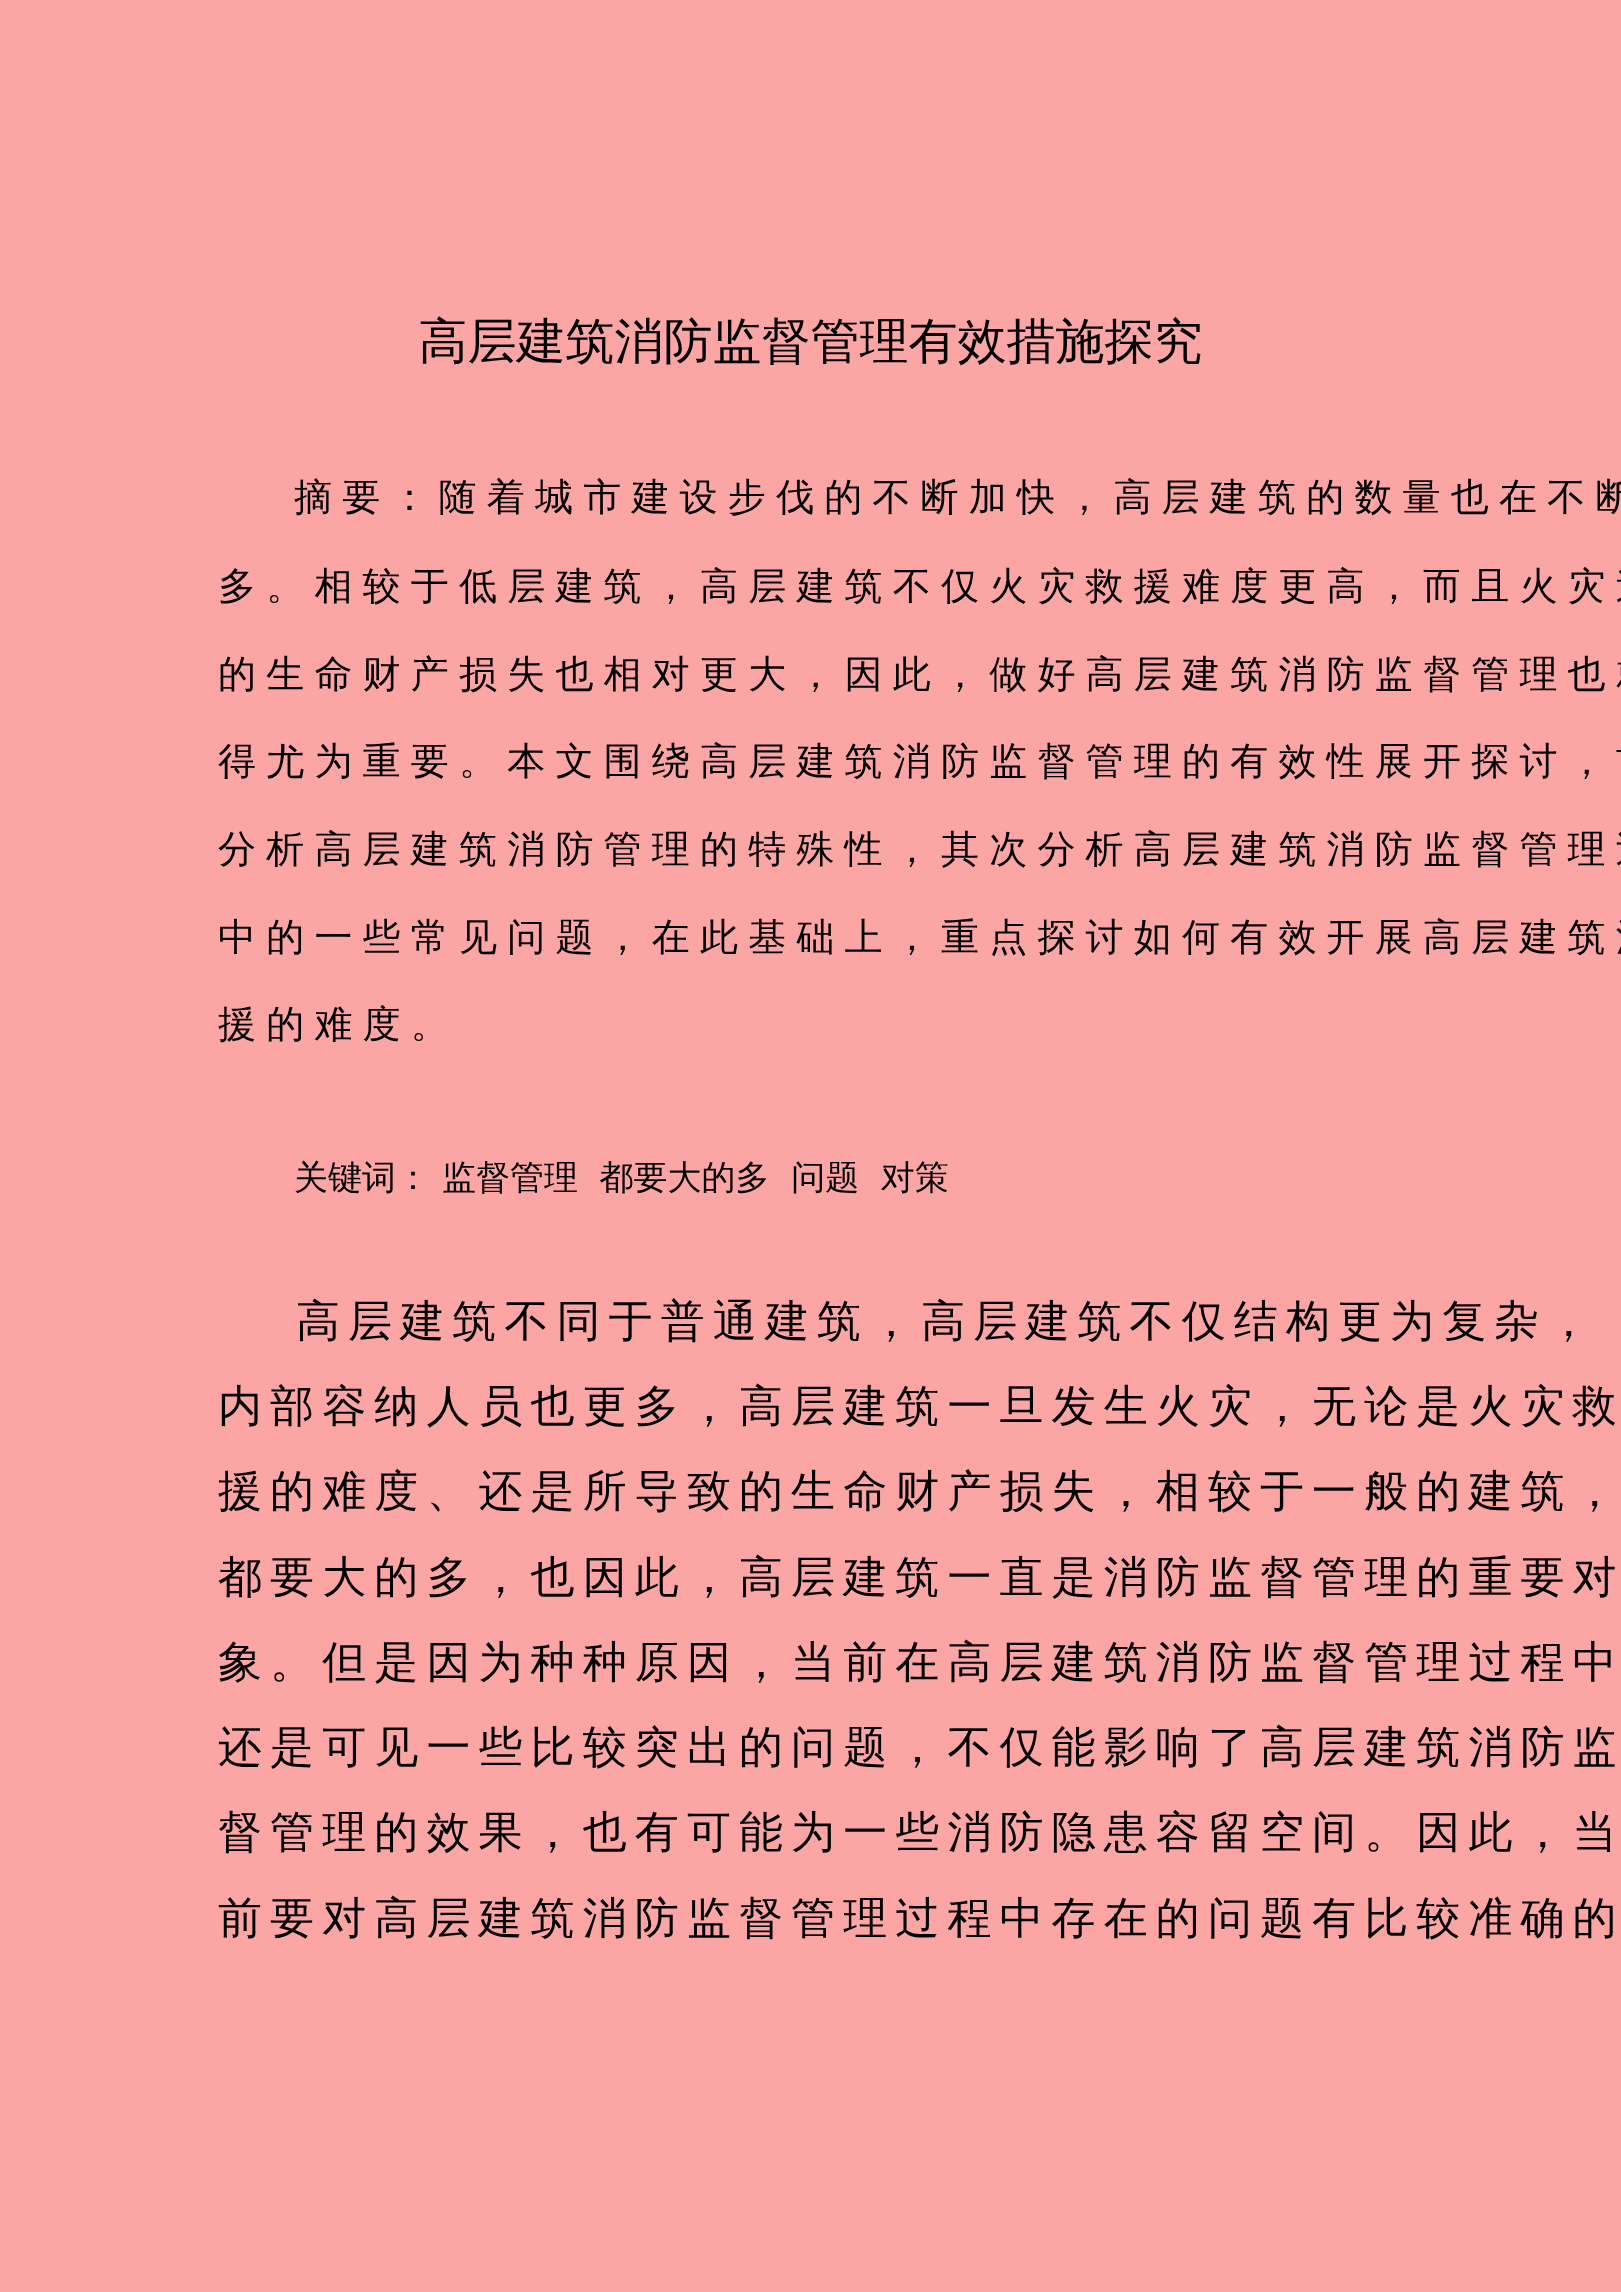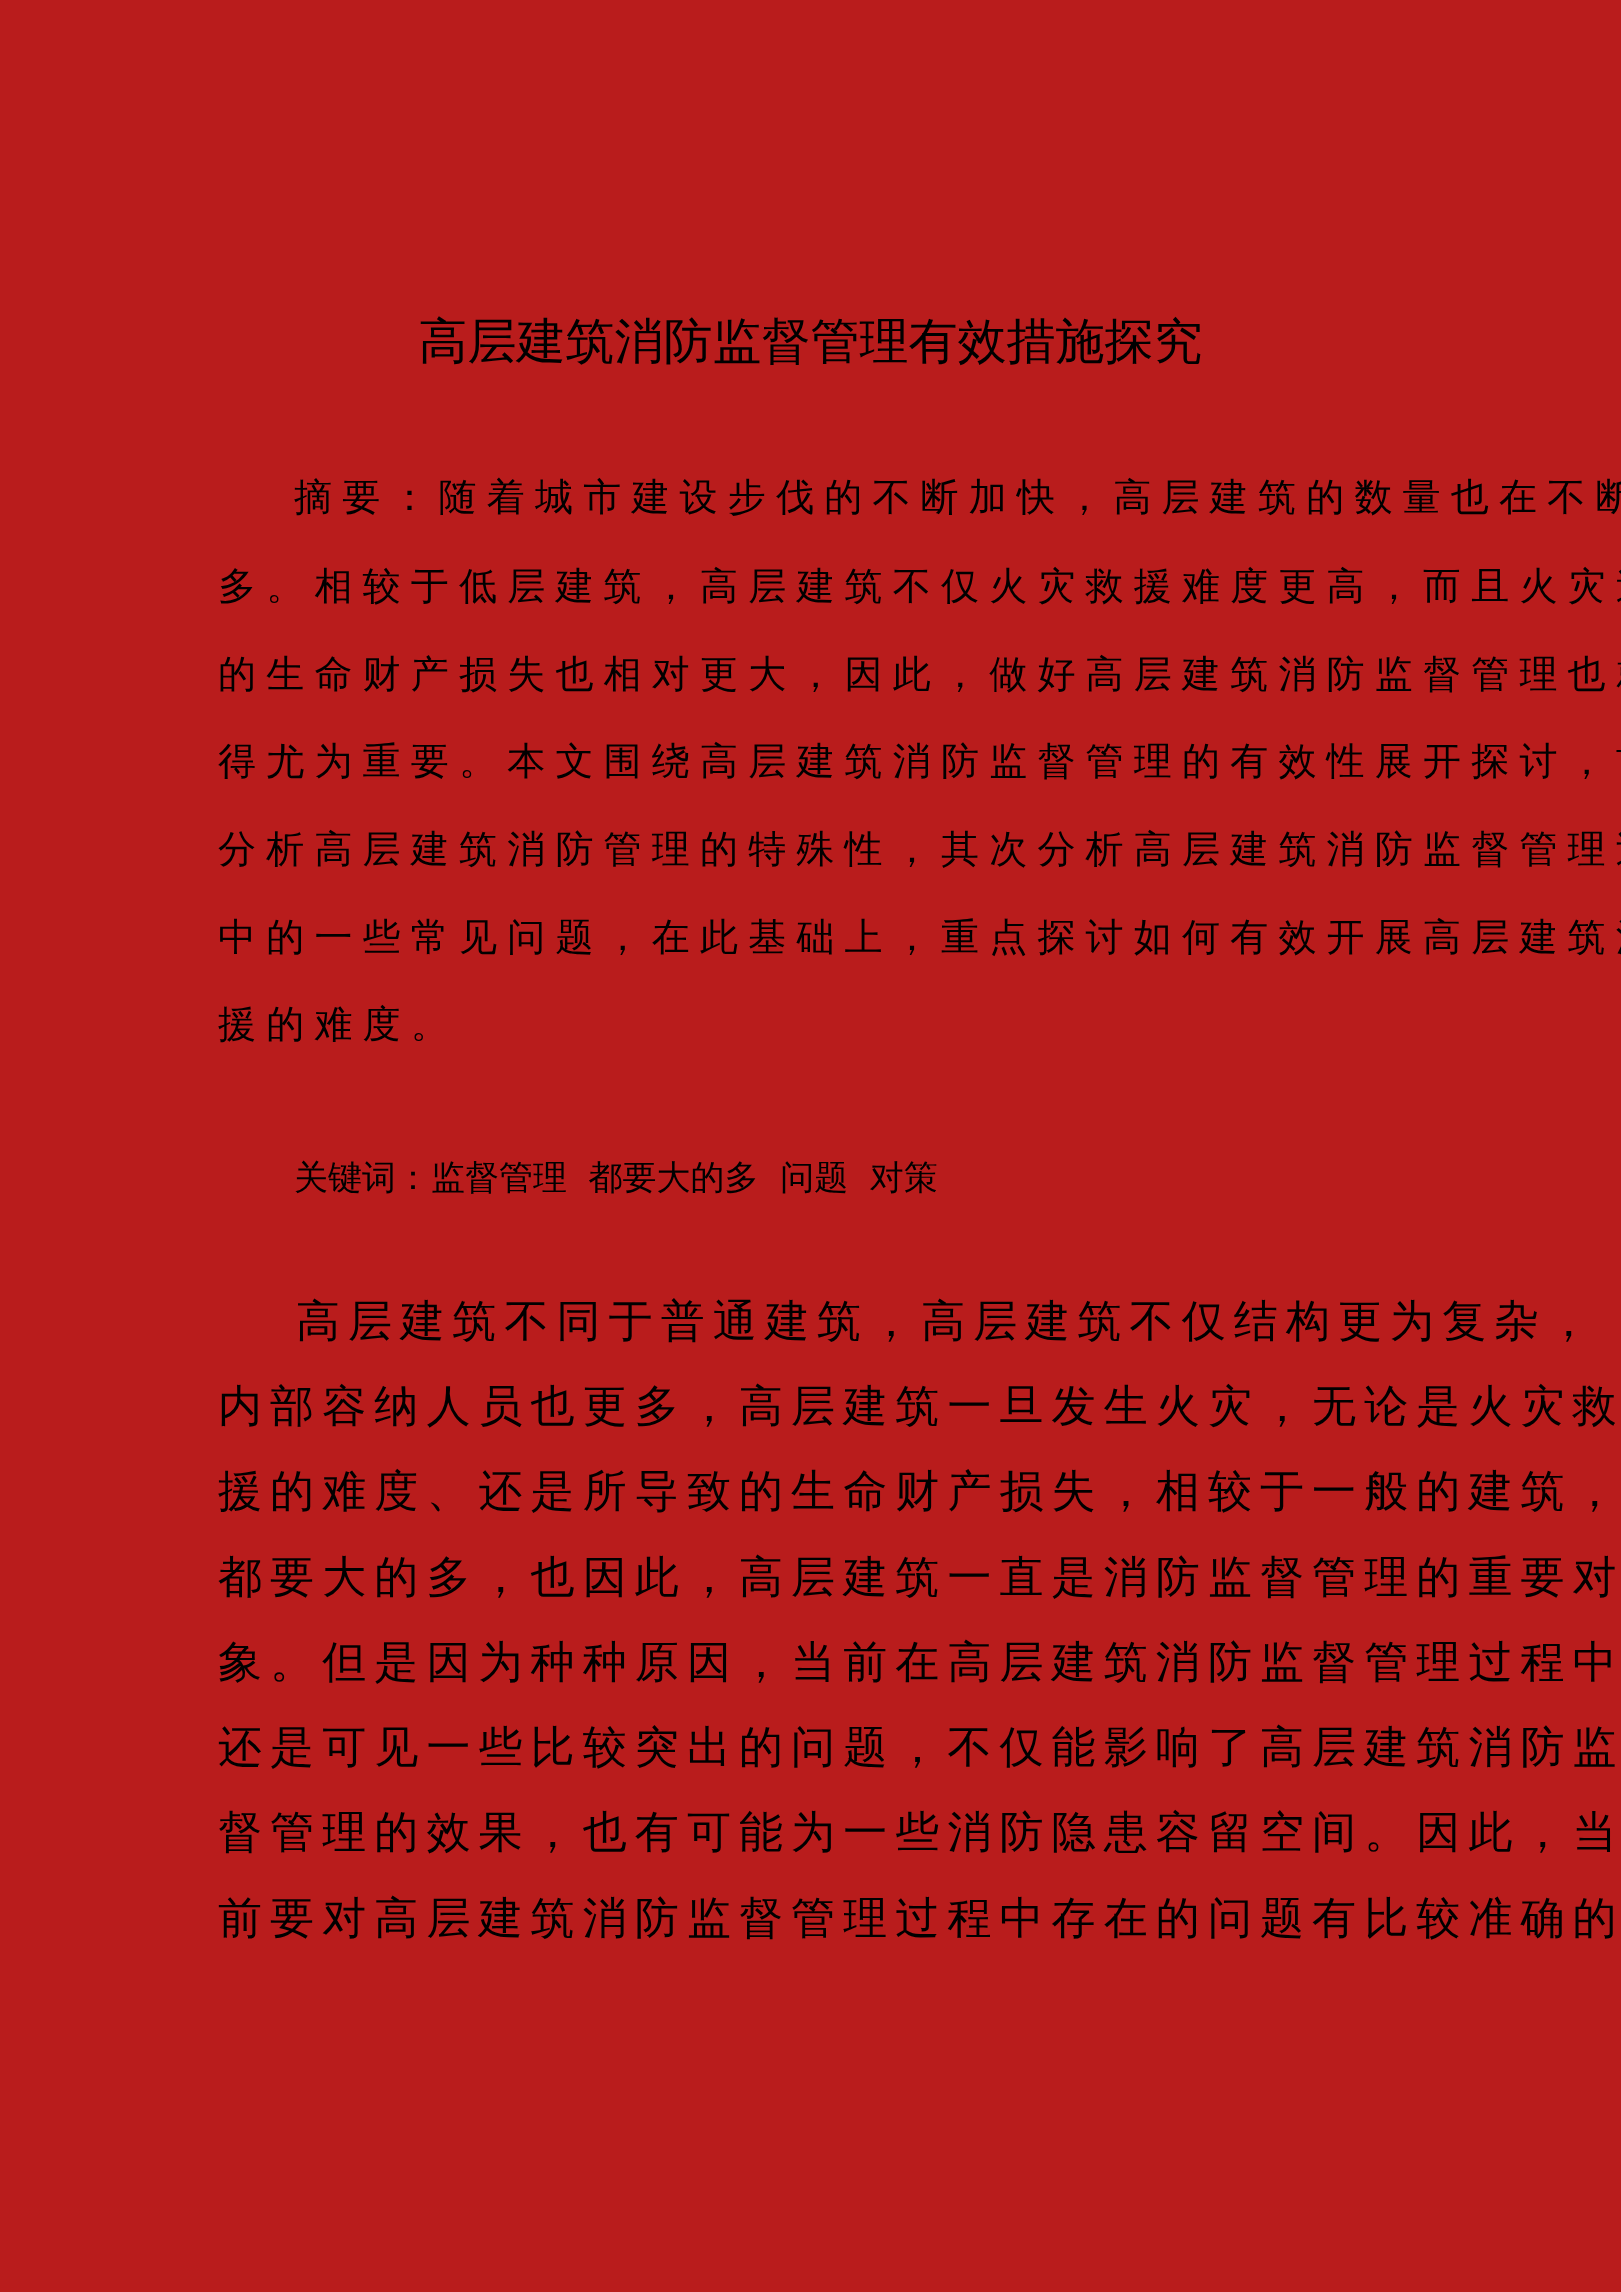--- a/index.html
+++ b/index.html
@@ -1,18 +1,18 @@
 <!DOCTYPE html>
 <html><head>
 <meta charset="utf-8">
 <style>
   html, body { margin: 0; padding: 0; background: #ffffff; }
   body { width: 1621px; height: 2293px; position: relative; overflow: hidden;
          font-family: "DejaVu Sans", "Liberation Sans", sans-serif; color: #000; }
-  .page { position: absolute; left: 0; top: 0; width: 1621px; height: 2293px; background: #b91c1c; }
+  .page { position: absolute; left: 0; top: 0; width: 1621px; height: 2293px; background: #fca5a5; }
   .title { position: absolute; left: 0; width: 1621px; top: 312px; text-align: center;
            font-size: 49px; line-height: 59px; white-space: nowrap; }
   .line { position: absolute; white-space: nowrap; }
   .abs { font-size: 38px; line-height: 49px; left: 218px; letter-spacing: 10.2px; }
   .kw { font-size: 34px; line-height: 45px; left: 294px; top: 1155px; }
   .kw span { margin-right: 21.6px; }
   .body { font-size: 44px; line-height: 57px; left: 218px; letter-spacing: 8.1px; }
 </style>
 </head>
 <body>
@@ -25,21 +25,21 @@
     <div class="line abs" style="top:473px; left:294px;">摘要：随着城市建设步伐的不断加快，高层建筑的数量也在不断增</div>
     <div class="line abs" style="top:562px;">多。相较于低层建筑，高层建筑不仅火灾救援难度更高，而且火灾造成</div>
     <div class="line abs" style="top:650px;">的生命财产损失也相对更大，因此，做好高层建筑消防监督管理也就显</div>
     <div class="line abs" style="top:737px;">得尤为重要。本文围绕高层建筑消防监督管理的有效性展开探讨，首先</div>
     <div class="line abs" style="top:825px;">分析高层建筑消防管理的特殊性，其次分析高层建筑消防监督管理过程</div>
     <div class="line abs" style="top:913px;">中的一些常见问题，在此基础上，重点探讨如何有效开展高层建筑消防</div>
     <div class="line abs" style="top:1000px;">援的难度。</div>
   </div>
 
   <div class="line kw">
-    <span style="margin-right:1px">关键词：</span><span>监督管理</span><span>都要大的多</span><span>问题</span><span>对策</span>
+    <span style="margin-right:12px">关键词：</span><span>监督管理</span><span>都要大的多</span><span>问题</span><span>对策</span>
   </div>
 
   <div>
     <div class="line body" style="top:1292px; left:296px;">高层建筑不同于普通建筑，高层建筑不仅结构更为复杂，</div>
     <div class="line body" style="top:1377px;">内部容纳人员也更多，高层建筑一旦发生火灾，无论是火灾救</div>
     <div class="line body" style="top:1462px;">援的难度、还是所导致的生命财产损失，相较于一般的建筑，</div>
     <div class="line body" style="top:1548px;">都要大的多，也因此，高层建筑一直是消防监督管理的重要对</div>
     <div class="line body" style="top:1633px;">象。但是因为种种原因，当前在高层建筑消防监督管理过程中，</div>
     <div class="line body" style="top:1718px;">还是可见一些比较突出的问题，不仅能影响了高层建筑消防监</div>
     <div class="line body" style="top:1803px;">督管理的效果，也有可能为一些消防隐患容留空间。因此，当</div>

